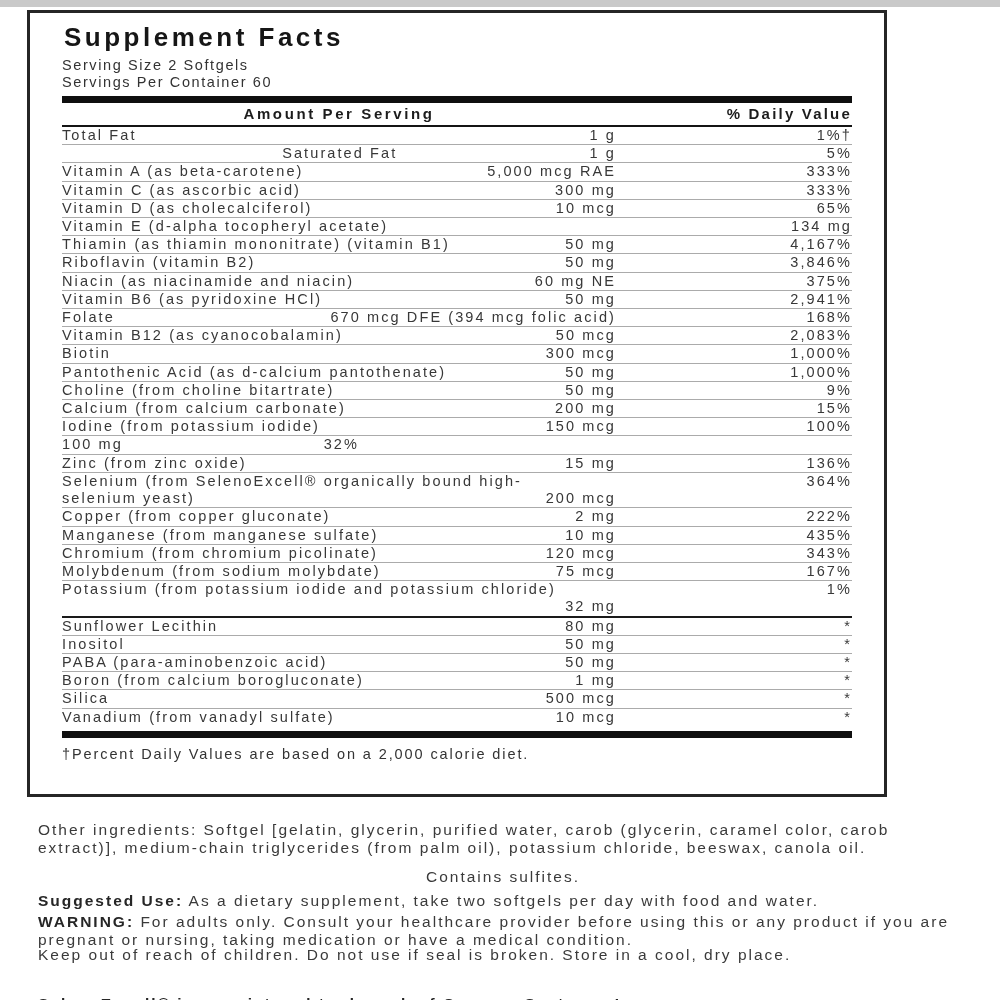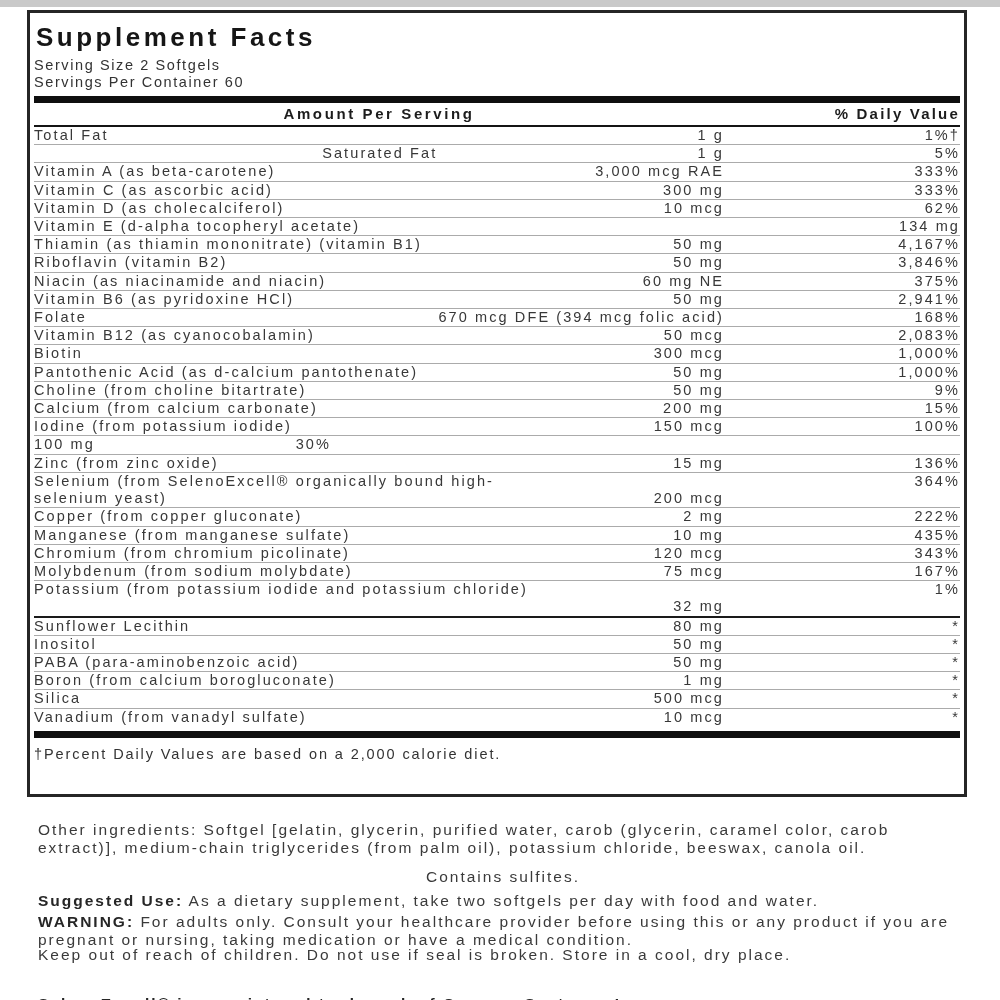--- a/index.html
+++ b/index.html
@@ -6,23 +6,23 @@
   body{
     width:1000px;height:1000px;overflow:hidden;position:relative;
     background:#ffffff;color:#3a3a3a;
     font-family:"Liberation Sans","DejaVu Sans",sans-serif;
     -webkit-font-smoothing:antialiased;
   }
   .top-band{position:absolute;left:0;top:0;width:1000px;height:7px;background:#c9c9c9;}
 
   
   .panel{
-    position:absolute;left:27px;top:10px;width:940px;height:787px;
+    position:absolute;left:27px;top:10px;width:860px;height:787px;
     border:3px solid #262626;background:#fff;box-sizing:border-box;
-    padding:0 4px;overflow:hidden;
+    padding:0 32px;overflow:hidden;
   }
   .title{
     margin:9px 0 0 2px;font-size:26px;font-weight:bold;color:#161616;
     letter-spacing:3.5px;line-height:30px;
   }
   .serving{margin-top:5px;font-size:14.5px;letter-spacing:1.6px;line-height:17px;color:#333;}
   .bar-thick{height:7px;background:#0f0f0f;margin-top:5px;}
   .hdr{display:flex;align-items:baseline;padding:2px 0 3px;border-bottom:2.5px solid #141414;}
   .hdr .h1{flex:1;text-align:center;font-weight:bold;font-size:15px;letter-spacing:2.6px;color:#1c1c1c;}
   .hdr .h2{width:236px;text-align:right;font-weight:bold;font-size:15px;letter-spacing:2.2px;color:#1c1c1c;}
@@ -77,32 +77,32 @@
         <span class="c-amt">1 g</span>
         <span class="c-dv">1%†</span>
       </div>
       <div class="row indent">
         <span class="c-name">Saturated Fat</span>
         <span class="c-amt">1 g</span>
         <span class="c-dv">5%</span>
       </div>
       <div class="row">
         <span class="c-name">Vitamin A (as beta-carotene)</span>
-        <span class="c-amt">3,000 mcg RAE</span>
+        <span class="c-amt">5,000 mcg RAE</span>
         <span class="c-dv">333%</span>
       </div>
       <div class="row">
         <span class="c-name">Vitamin C (as ascorbic acid)</span>
         <span class="c-amt">300 mg</span>
         <span class="c-dv">333%</span>
       </div>
       <div class="row">
         <span class="c-name">Vitamin D (as cholecalciferol)</span>
         <span class="c-amt">10 mcg</span>
-        <span class="c-dv">62%</span>
+        <span class="c-dv">65%</span>
       </div>
       <div class="row">
         <span class="c-name">Vitamin E (d-alpha tocopheryl acetate)</span>
         <span class="c-amt">134 mg</span>
       </div>
       <div class="row">
         <span class="c-name">Thiamin (as thiamin mononitrate) (vitamin B1)</span>
         <span class="c-amt">50 mg</span>
         <span class="c-dv">4,167%</span>
       </div>
@@ -151,21 +151,21 @@
         <span class="c-amt">200 mg</span>
         <span class="c-dv">15%</span>
       </div>
       <div class="row">
         <span class="c-name">Iodine (from potassium iodide)</span>
         <span class="c-amt">150 mcg</span>
         <span class="c-dv">100%</span>
       </div>
       <div class="row">
         <span class="c-amt">100 mg</span>
-        <span class="c-dv">30%</span>
+        <span class="c-dv">32%</span>
       </div>
       <div class="row">
         <span class="c-name">Zinc (from zinc oxide)</span>
         <span class="c-amt">15 mg</span>
         <span class="c-dv">136%</span>
       </div>
       <div class="row two wrapname">
         <span class="c-name">Selenium (from SelenoExcell® organically bound high-selenium yeast)</span>
         <span class="c-amt">200 mcg</span>
         <span class="c-dv">364%</span>

